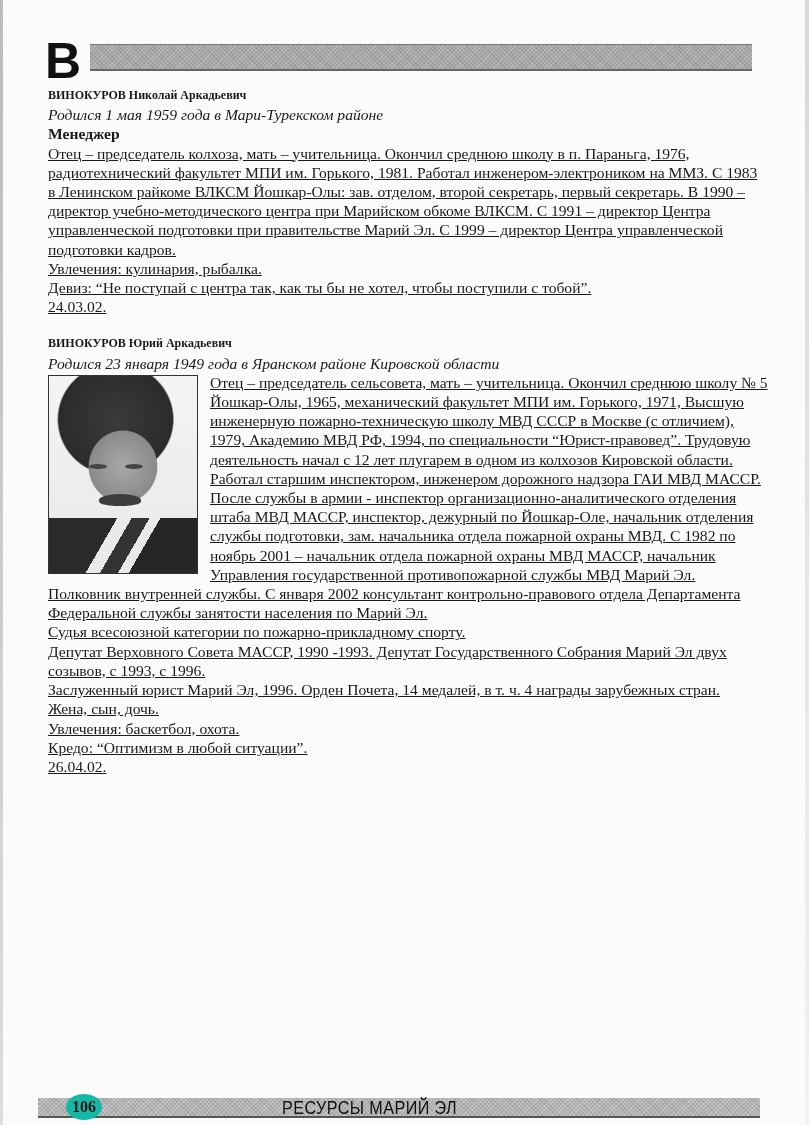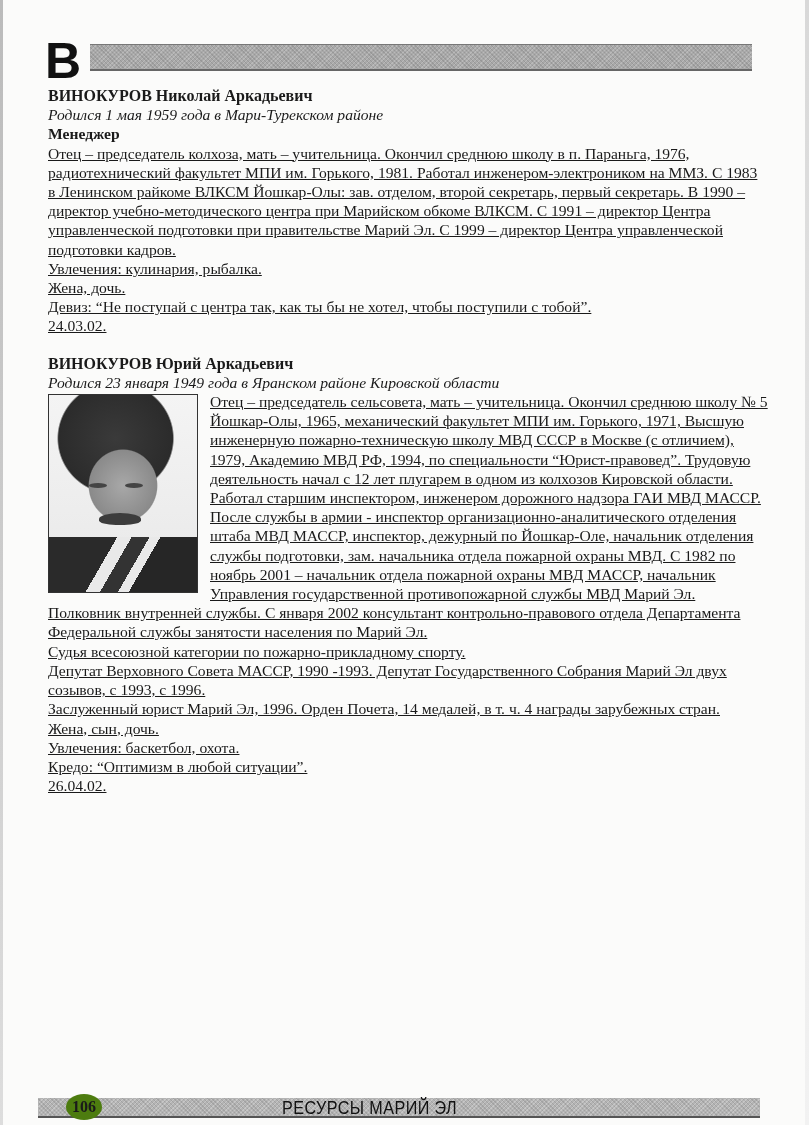--- a/index.html
+++ b/index.html
@@ -18,21 +18,21 @@
   .header-bar {
     position: absolute; left: 90px; top: 44px; width: 662px; height: 24px;
     background:
       repeating-linear-gradient(45deg, rgba(0,0,0,0.10) 0 1px, transparent 1px 3px),
       repeating-linear-gradient(-45deg, rgba(255,255,255,0.20) 0 1px, transparent 1px 3px),
       #a9a9a9;
     border-top: 1px solid #777; border-bottom: 2px solid #666;
   }
 
   .content { position: absolute; left: 48px; top: 86px; width: 720px; font-size: 15.6px; line-height: 19.2px; }
-  .name { font-weight: bold; font-size: 16px; }
+  .name { font-weight: bold; font-size: 12px; }
   .born { font-style: italic; }
   .role { font-weight: bold; }
   .p { margin: 0; text-decoration: underline; }
   .entry2 { margin-top: 18px; }
 
   .photo {
     float: left; width: 148px; height: 197px; margin: 2px 12px 0 0;
     border: 1px solid #333; position: relative; overflow: hidden;
     background:
       radial-gradient(ellipse 38% 30% at 50% 46%, #a8a8a8 0%, #8a8a8a 60%, transparent 62%),
@@ -48,21 +48,21 @@
   .footer-bar {
     position: absolute; left: 38px; top: 1098px; width: 722px; height: 18px;
     background:
       repeating-linear-gradient(45deg, rgba(0,0,0,0.10) 0 1px, transparent 1px 3px),
       repeating-linear-gradient(-45deg, rgba(255,255,255,0.25) 0 1px, transparent 1px 3px),
       #b4b4b4;
     border-bottom: 2px solid #555;
   }
   .page-number {
     position: absolute; left: 66px; top: 1094px; width: 36px; height: 26px; border-radius: 50%;
-    background: #4d7c0f; text-align: center; line-height: 26px; font-weight: bold; font-size: 16px;
+    background: #14b8a6; text-align: center; line-height: 26px; font-weight: bold; font-size: 16px;
   }
   .footer-title {
     position: absolute; left: 282px; top: 1097px; font-family: "Liberation Sans Narrow","Liberation Sans", sans-serif;
     font-size: 19px; letter-spacing: 0.5px; color: #111; transform: scaleX(0.85); transform-origin: left;
   }
 </style>
 </head>
 <body>
 
 <div class="edge-left"></div>
@@ -71,21 +71,20 @@
 <div class="section-letter">В</div>
 <div class="header-bar"></div>
 
 <div class="content">
   <div class="entry">
     <div class="name">ВИНОКУРОВ Николай Аркадьевич</div>
     <div class="born">Родился 1 мая 1959 года в Мари-Турекском районе</div>
     <div class="role">Менеджер</div>
     <p class="p">Отец – председатель колхоза, мать – учительница. Окончил среднюю школу в п. Параньга, 1976, радиотехнический факультет МПИ им. Горького, 1981. Работал инженером-электроником на ММЗ. С 1983 в Ленинском райкоме ВЛКСМ Йошкар-Олы: зав. отделом, второй секретарь, первый секретарь. В 1990 – директор учебно-методического центра при Марийском обкоме ВЛКСМ. С 1991 – директор Центра управленческой подготовки при правительстве Марий Эл. С 1999 – директор Центра управленческой подготовки кадров.</p>
     <p class="p">Увлечения: кулинария, рыбалка.</p>
-    <p class="p">Жена, дочь.</p>
     <p class="p">Девиз: “Не поступай с центра так, как ты бы не хотел, чтобы поступили с тобой”.</p>
     <p class="p">24.03.02.</p>
   </div>
 
   <div class="entry entry2">
     <div class="name">ВИНОКУРОВ Юрий Аркадьевич</div>
     <div class="born">Родился 23 января 1949 года в Яранском районе Кировской области</div>
     <div class="photo">
       <div class="eye1"></div>
       <div class="eye2"></div>

